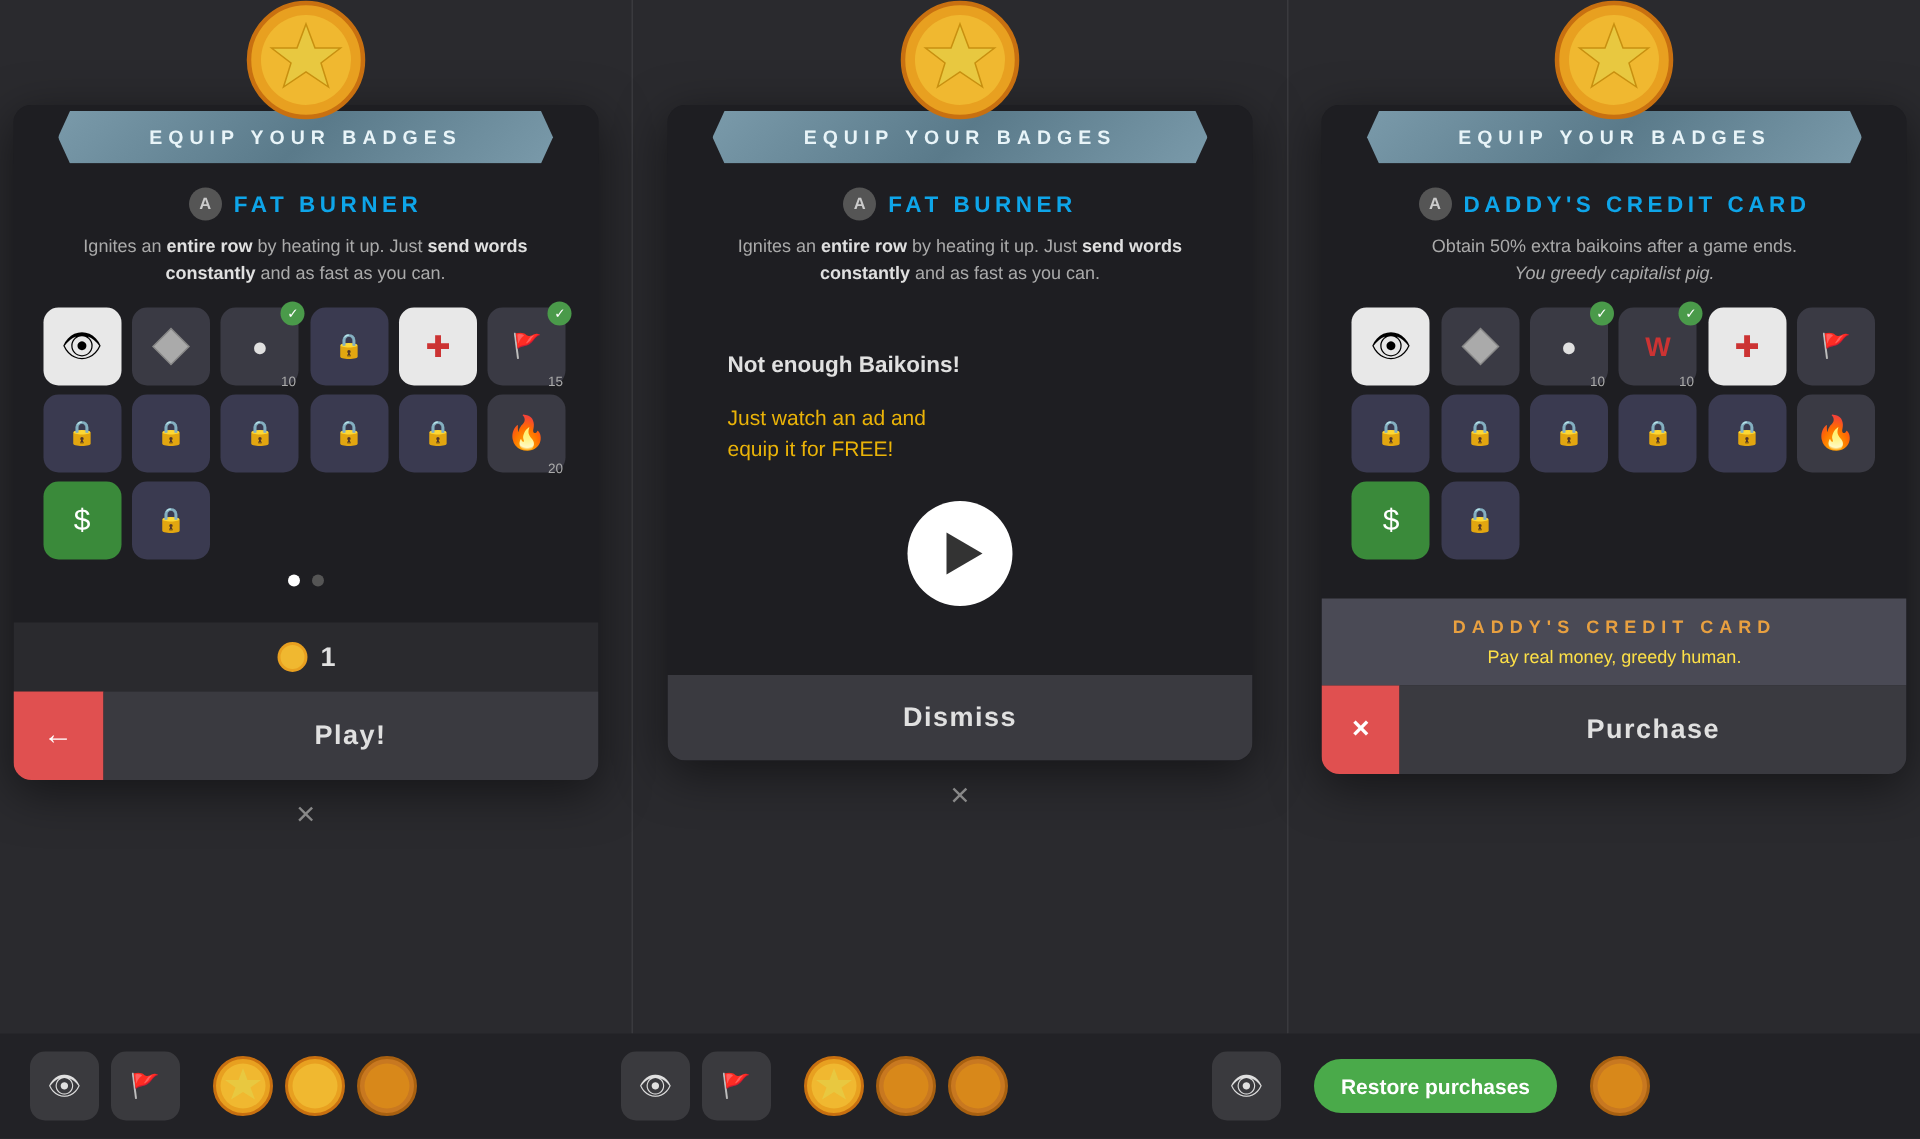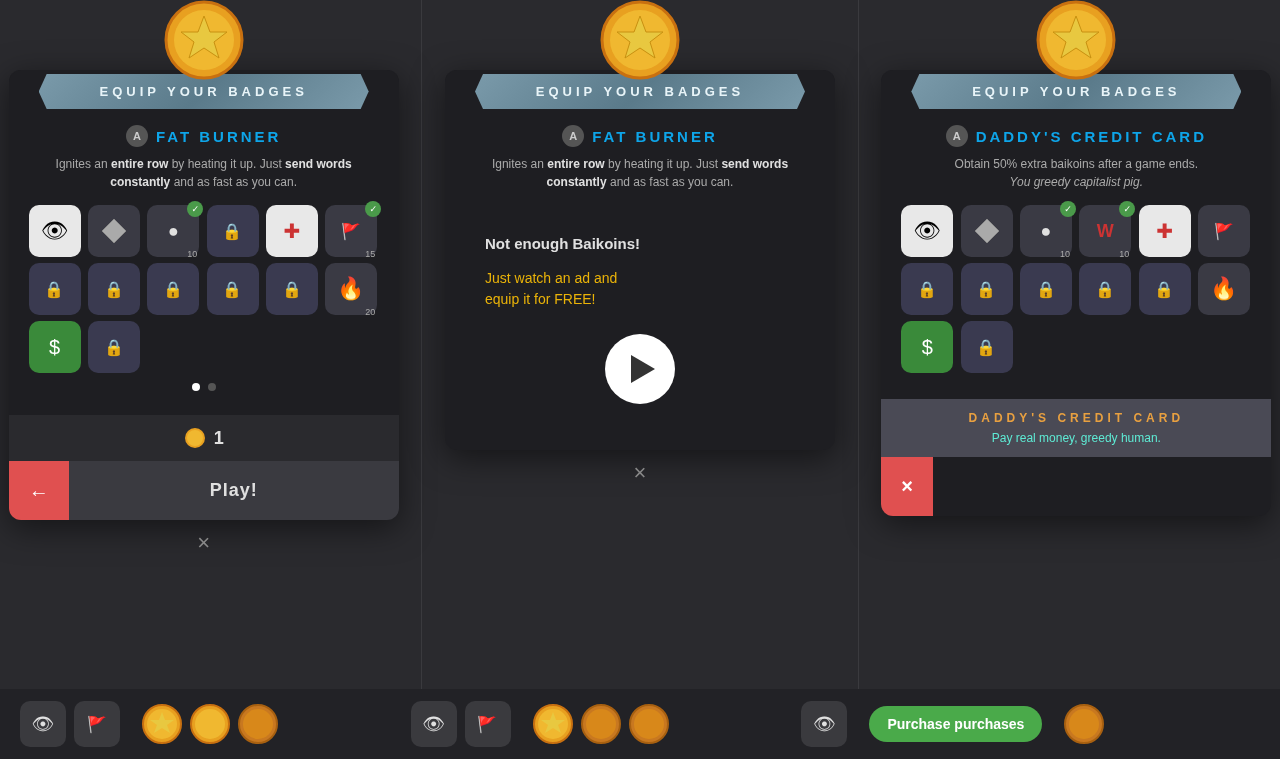--- a/index.html
+++ b/index.html
@@ -279,21 +279,21 @@
 
     .purchase-badge-name {
       color: #e8a040;
       font-size: 12px;
       font-weight: bold;
       letter-spacing: 4px;
       margin-bottom: 6px;
     }
 
     .purchase-desc {
-      color: #5eead4;
+      color: #fde047;
       font-size: 12px;
     }
 
     .price-btn {
       background: #3aaa3a;
       color: white;
       border: none;
       width: 100%;
       padding: 16px;
       font-size: 20px;
@@ -522,20 +522,21 @@
 
         <div class="not-enough">
           <div class="not-enough-title">Not enough Baikoins!</div>
           <div class="watch-ad-text">Just watch an ad and<br>equip it for FREE!</div>
           <div class="play-circle">
             <div class="play-triangle"></div>
           </div>
         </div>
       </div>
 
+      <button class="dismiss-btn">Dismiss</button>
     </div>
 
     <div class="close-x-row">
       <button class="close-x">×</button>
     </div>
   </div>
 
   <div class="panel-divider"></div>
 
   <div class="panel-wrapper">
@@ -617,20 +618,21 @@
 
       
       <div class="purchase-section">
         <div class="purchase-badge-name">DADDY'S CREDIT CARD</div>
         <div class="purchase-desc">Pay real money, greedy human.</div>
       </div>
 
 
       <div class="purchase-row">
         <button class="x-btn">×</button>
+        <button class="purchase-btn">Purchase</button>
       </div>
     </div>
   </div>
 
 </div>
 
 <div class="bottom-bar">
 
   <div class="bottom-icon" style="background:#3a3a3e;">
     <span style="font-size:18px;color:#e0e0e0;">👁</span>
@@ -676,19 +678,19 @@
     <circle cx="20" cy="20" r="19" fill="#c87820" stroke="#a86010" stroke-width="2"></circle>
     <circle cx="20" cy="20" r="15" fill="#d8881a"></circle>
   </svg>
 
   <div style="flex:0.3"></div>
 
   <div class="bottom-icon" style="background:#3a3a3e;">
     <span style="font-size:18px;color:#e0e0e0;">👁</span>
   </div>
   <div style="width:6px;"></div>
-  <button class="restore-btn">Purchase purchases</button>
+  <button class="restore-btn">Restore purchases</button>
   <div style="width:6px;"></div>
   <svg width="40" height="40" viewBox="0 0 40 40">
     <circle cx="20" cy="20" r="19" fill="#c87820" stroke="#a86010" stroke-width="2"></circle>
     <circle cx="20" cy="20" r="15" fill="#d8881a"></circle>
   </svg>
 </div>
 
 </body></html>

